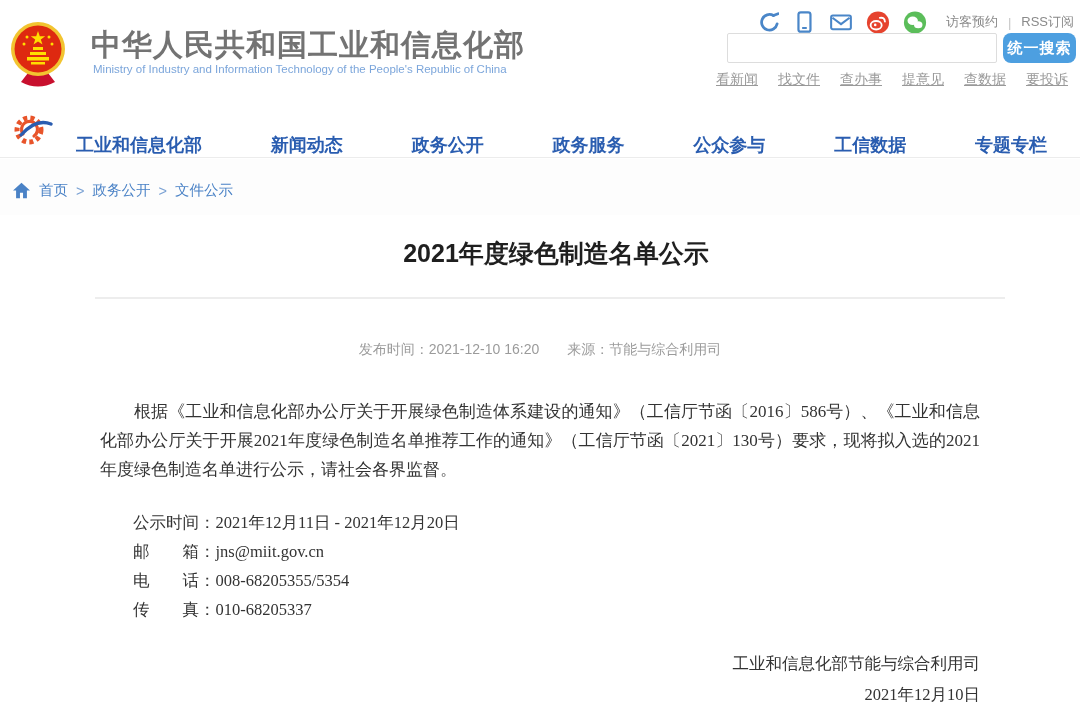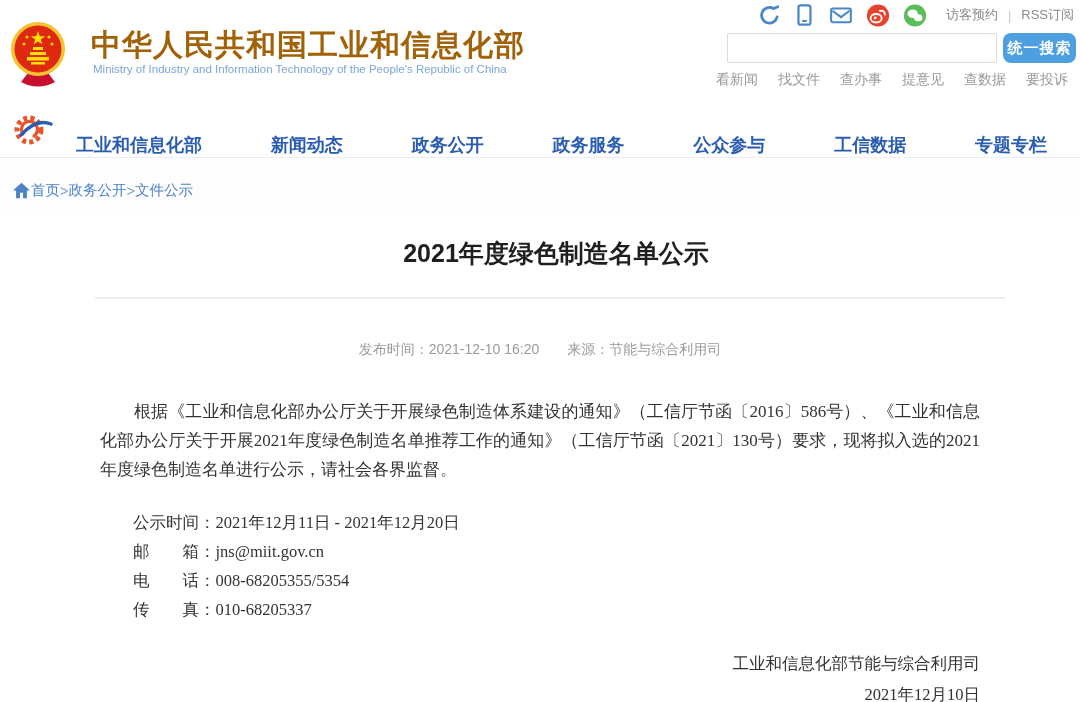--- a/index.html
+++ b/index.html
@@ -5,33 +5,33 @@
   * { margin:0; padding:0; box-sizing:border-box; }
   html,body { background:#fff; }
   .page {
     position:relative; width:1080px; height:702px; margin:0 auto;
     background:#fff; overflow:hidden;
     font-family:"Liberation Sans","DejaVu Sans",sans-serif;
   }
 
   
   .topbar {
-    position:absolute; top:2px; right:6px; height:26px;
+    position:absolute; top:9px; right:6px; height:26px;
     display:flex; align-items:center; gap:13px;justify-content:flex-end;
   }
   .topbar .ic { width:24px; height:24px; display:flex; align-items:center; justify-content:center; cursor:pointer; }
   .topbar-links { display:flex; align-items:center; gap:10px; font-size:13px; color:#8a8a8a; margin-left:6px; }
   .topbar-links span { cursor:pointer; }
   .topbar-links .sep { color:#c5c5c5; cursor:default; }
 
   
   .emblem { position:absolute; left:8px; top:18px; }
   .site-title {
     position:absolute; left:91px; top:25px;
-    font-size:30px; font-weight:bold; color:#a16207; letter-spacing:1px; white-space:nowrap;
+    font-size:30px; font-weight:bold; color:#737373; letter-spacing:1px; white-space:nowrap;
   }
   .site-subtitle {
     position:absolute; left:93px; top:63px;
     font-size:11.5px; color:#7ca6db; white-space:nowrap;
   }
 
   
   .search-input {
     position:absolute; left:727px; top:33px; width:270px; height:30px;
     border:1px solid #ddd; border-radius:2px; background:#fff;
@@ -40,42 +40,42 @@
   .search-btn {
     position:absolute; left:1003px; top:33px; width:73px; height:30px;
     background:#4d9fe0; color:#fff; border:none; border-radius:8px;
     font-size:15px; font-weight:bold; cursor:pointer; letter-spacing:1px;
   }
   .quick-links {
     position:absolute; left:716px; top:71px; width:352px;
     display:flex; justify-content:space-between;
     font-size:14px; color:#999;
   }
-  .quick-links span { cursor:pointer; }
+  .quick-links span { cursor:pointer;text-decoration:underline; }
 
   
   .nav {
     position:absolute; left:0; top:100px; width:1080px; height:58px;
     background:#fff; border-bottom:1px solid #ececec;
   }
   .nav-logo { position:absolute; left:12px; top:10px; }
   .nav-items {
     position:absolute; left:76px; right:33px; top:16px; height:100%;
     display:flex; justify-content:space-between; align-items:center;
     font-size:18px; font-weight:bold; color:#2a5db0;
   }
   .nav-items div { cursor:pointer; white-space:nowrap; }
 
   
   .breadcrumb-strip {
     position:absolute; left:0; top:159px; width:1080px; height:56px; background:#fdfdfd;
   }
   .breadcrumb {
     position:absolute; left:12px; top:181px;
-    display:flex; align-items:center; gap:0;
+    display:flex; align-items:center; gap:8px;
     font-size:14.5px; color:#4a82c6;
   }
   .breadcrumb .crumb { cursor:pointer; }
   .breadcrumb .bsep { color:#7ba2d4; cursor:default; }
 
   
   .article-title {
     position:absolute; left:16px; top:237px; width:1080px;
     text-align:center; font-size:25px; font-weight:bold; color:#1f1f1f;
     font-family:"Liberation Sans","DejaVu Sans",sans-serif;

